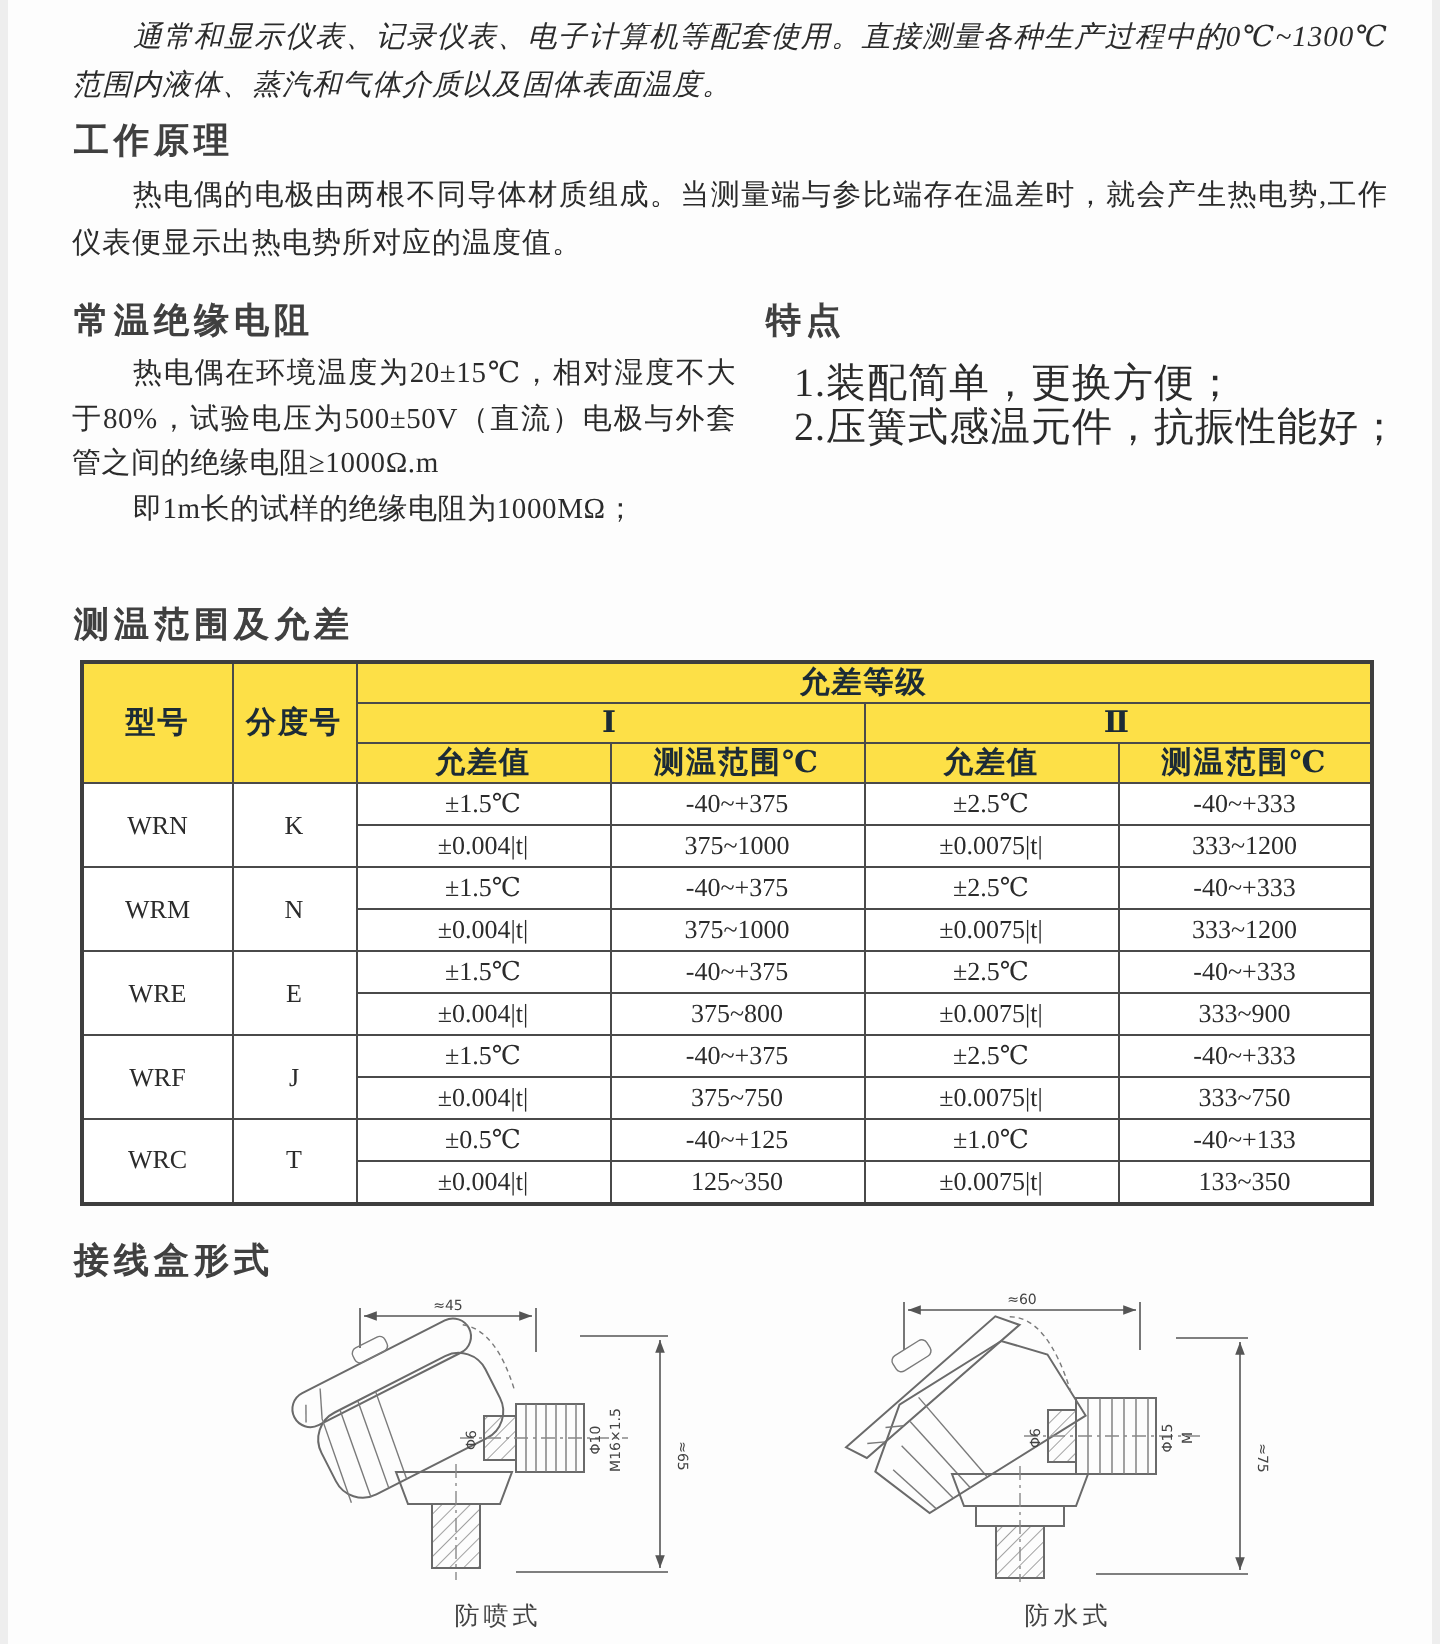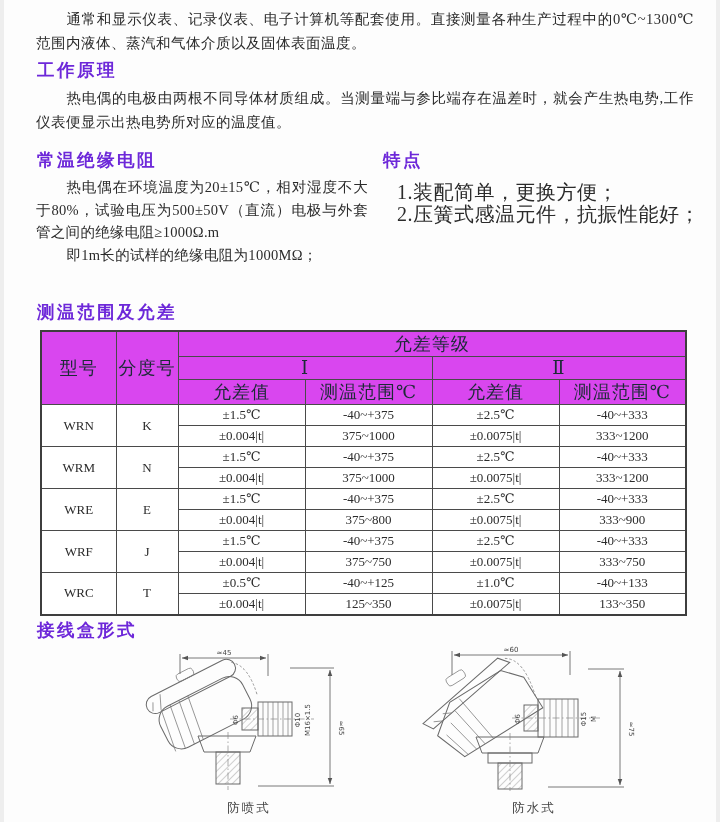--- a/index.html
+++ b/index.html
@@ -17,23 +17,23 @@
   .para {
     position:absolute;
     font-size:14.5px; line-height:24px;
     text-align:justify; text-indent:2.1em;
     letter-spacing:0.5px;
   }
   .heading {
     position:absolute;
     font-family:"Liberation Sans","DejaVu Sans",sans-serif;
     font-weight:bold; font-size:17.5px;
-    color:#6d28d9; letter-spacing:2.5px;
-  }
-  #intro       { top:7px;  left:36px; width:658px; }
+    color:#404040; letter-spacing:2.5px;
+  }
+  #intro       { top:7px;  left:36px; width:658px;font-style:italic; }
   #principle-h { top:58px; left:37px; }
   #principle-p { top:86px; left:36px; width:658px; }
 
   #insulation-h { top:148px; left:37px; }
   #insulation-b { position:absolute; top:176px; left:36px; width:332px;
                   font-size:14.5px; line-height:22.5px; letter-spacing:0.3px; }
   #insulation-b .jp { text-align:justify; text-indent:2.1em; }
   #insulation-b .ln { text-indent:2.1em; }
 
   #features-h { top:148px; left:383px; }
@@ -46,22 +46,23 @@
     position:absolute; top:330px; left:40px;
     width:645px; border-collapse:collapse; table-layout:fixed;
     border:2px solid #3e3e3e;
   }
   table.spec th, table.spec td {
     border:1px solid #4a4a4a;
     text-align:center; vertical-align:middle;
     font-weight:normal; padding:0;
   }
   table.spec thead th {
-    background:#d946ef; font-size:18px; color:#1c2b36;
+    background:#fde047; font-size:15px; color:#1c2b36;
     letter-spacing:1px;
+    font-weight:bold;
   }
   table.spec thead tr { height:20px; }
   table.spec tbody tr { height:21px; }
   table.spec tbody td { font-size:13px; background:#ffffff; }
 
   #junction-h { top:618px; left:37px; }
   .figure { position:absolute; text-align:center; }
   #fig-left  { top:644px; left:138px; width:222px; }
   #fig-right { top:641px; left:418px; width:232px; }
   .figure svg { display:block; }

